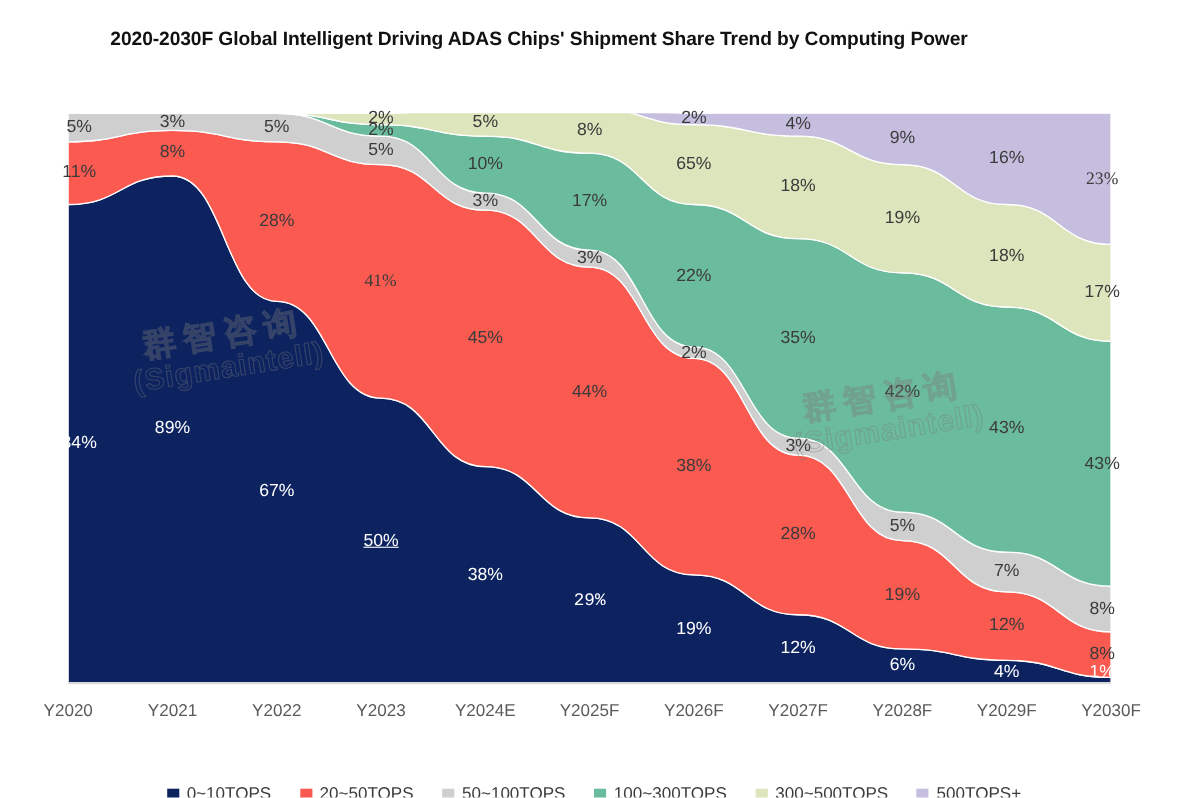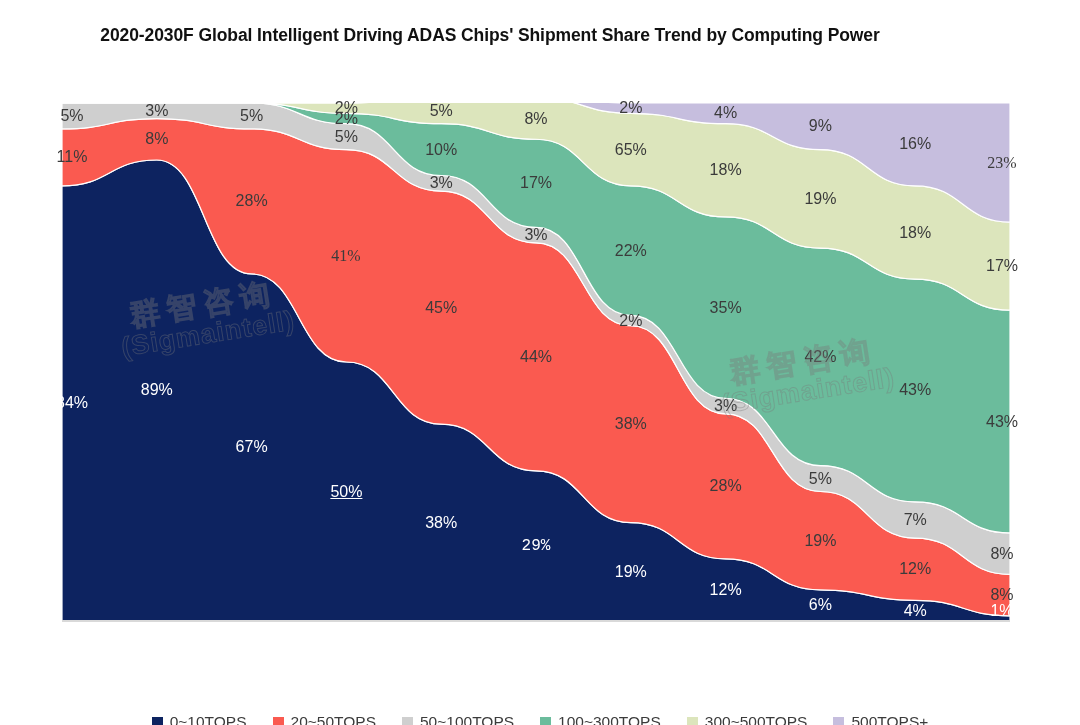--- a/index.html
+++ b/index.html
@@ -151,20 +151,33 @@
 
   <div class="watermark" id="wm1" style="left:118px;top:288px;">
     <div class="wm-cn">群智咨询</div>
     <div class="wm-en">(Sigmaintell)</div>
   </div>
   <div class="watermark" id="wm2" style="left:718px;top:345px;">
     <div class="wm-cn">群智咨询</div>
     <div class="wm-en">(Sigmaintell)</div>
   </div>
 
+  <div class="xaxis" id="xaxis">
+      <div class="xtick" style="left: 0px;">Y2020</div>
+      <div class="xtick" style="left: 94.8px;">Y2021</div>
+      <div class="xtick" style="left: 189.6px;">Y2022</div>
+      <div class="xtick" style="left: 284.4px;">Y2023</div>
+      <div class="xtick" style="left: 379.2px;">Y2024E</div>
+      <div class="xtick" style="left: 474px;">Y2025F</div>
+      <div class="xtick" style="left: 568.8px;">Y2026F</div>
+      <div class="xtick" style="left: 663.6px;">Y2027F</div>
+      <div class="xtick" style="left: 758.4px;">Y2028F</div>
+      <div class="xtick" style="left: 853.2px;">Y2029F</div>
+      <div class="xtick" style="left: 948px;">Y2030F</div>
+    </div>
 
   <div class="legend" id="legend">
       <div class="legend-item">
         <span class="legend-swatch" style="background: rgb(13, 35, 96);"></span>
         <span class="legend-label">0~10TOPS</span>
       </div>
       <div class="legend-item">
         <span class="legend-swatch" style="background: rgb(250, 90, 80);"></span>
         <span class="legend-label">20~50TOPS</span>
       </div>

